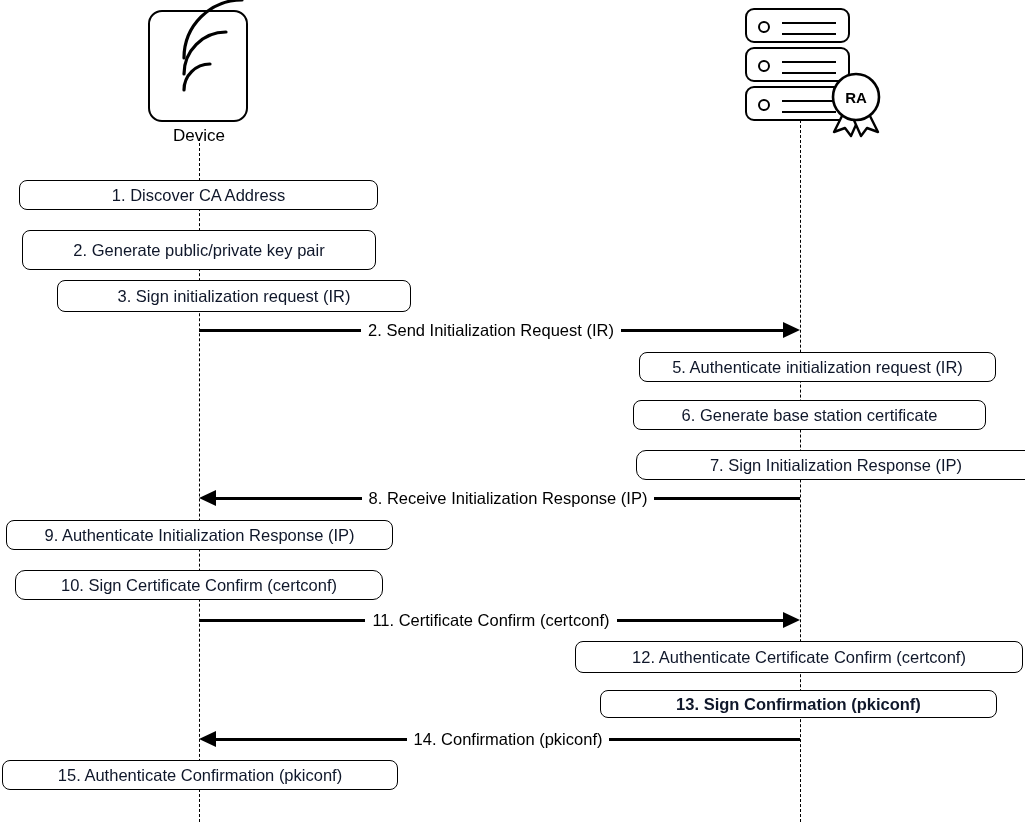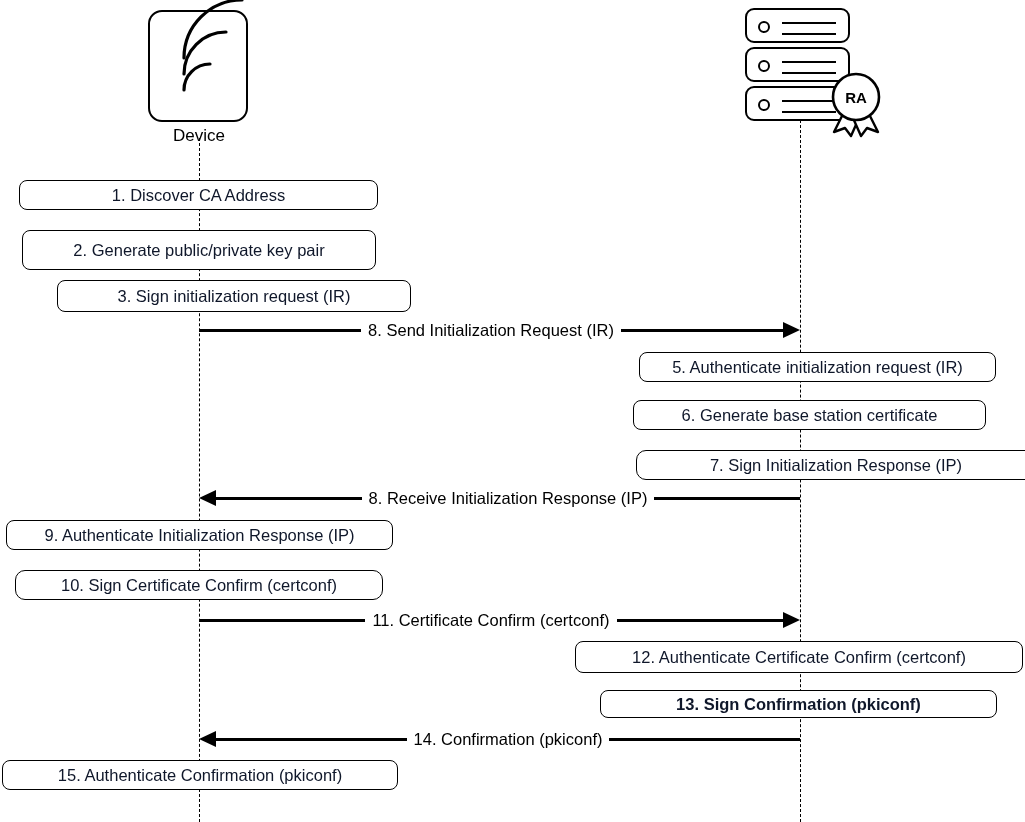--- a/index.html
+++ b/index.html
@@ -188,21 +188,21 @@
   </div>
 
   <div class="action-box" style="left:19px; top:180px; width:359px; height:30px;">1. Discover CA Address</div>
 
   <div class="action-box" style="left:22px; top:230px; width:354px; height:40px;">2. Generate public/private key pair</div>
 
   <div class="action-box" style="left:21px; top:280px; width:354px; height:32px;margin-left:36px;">3. Sign initialization request (IR)</div>
 
   <div class="message" style="left:199px; top:317px; width:601px;">
     <div class="msg-seg"></div>
-    <div class="msg-label">8. Send Initialization Request (IR)</div>
+    <div class="msg-label">2. Send Initialization Request (IR)</div>
     <div class="msg-seg"></div>
     <div class="arrow-head right"></div>
   </div>
 
   <div class="action-box" style="left:619px; top:352px; width:357px; height:30px;margin-left:20px;">5. Authenticate initialization request (IR)</div>
 
   <div class="action-box" style="left:633px; top:400px; width:353px; height:30px;">6. Generate base station certificate</div>
 
   <div class="action-box" style="left:636px; top:450px; width:400px; height:30px;border-radius:10px;">7. Sign Initialization Response (IP)</div>
 

